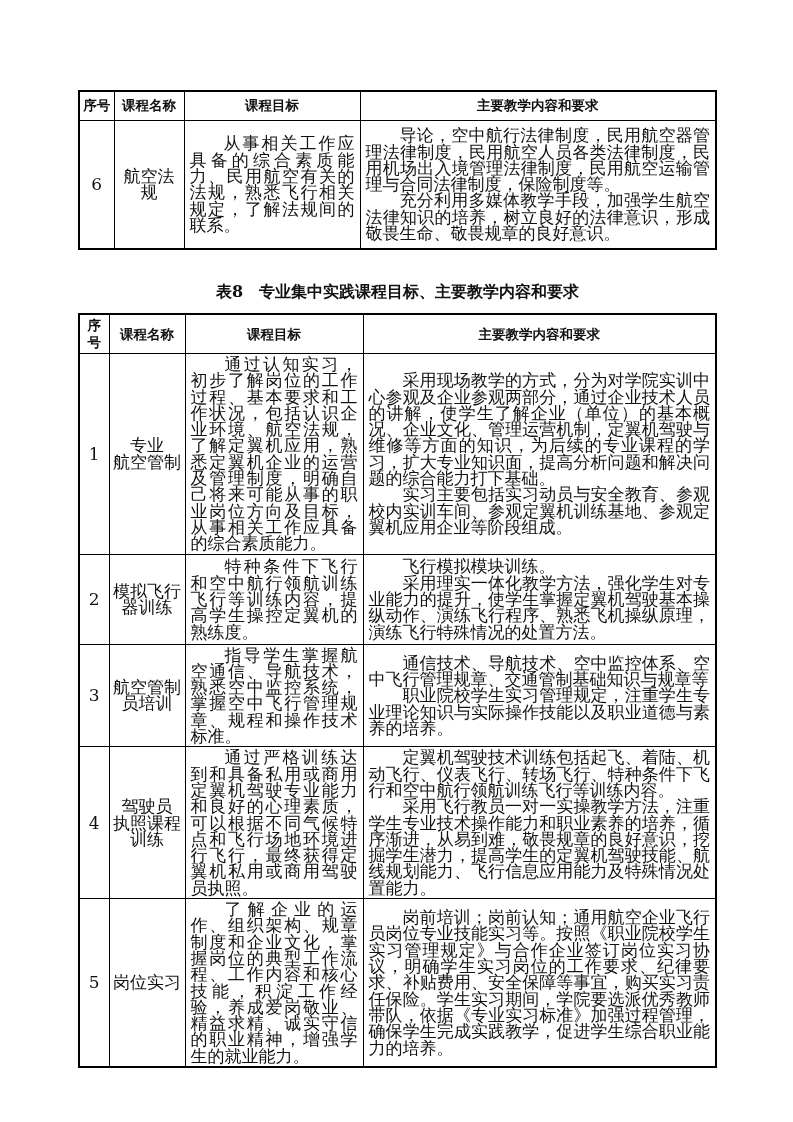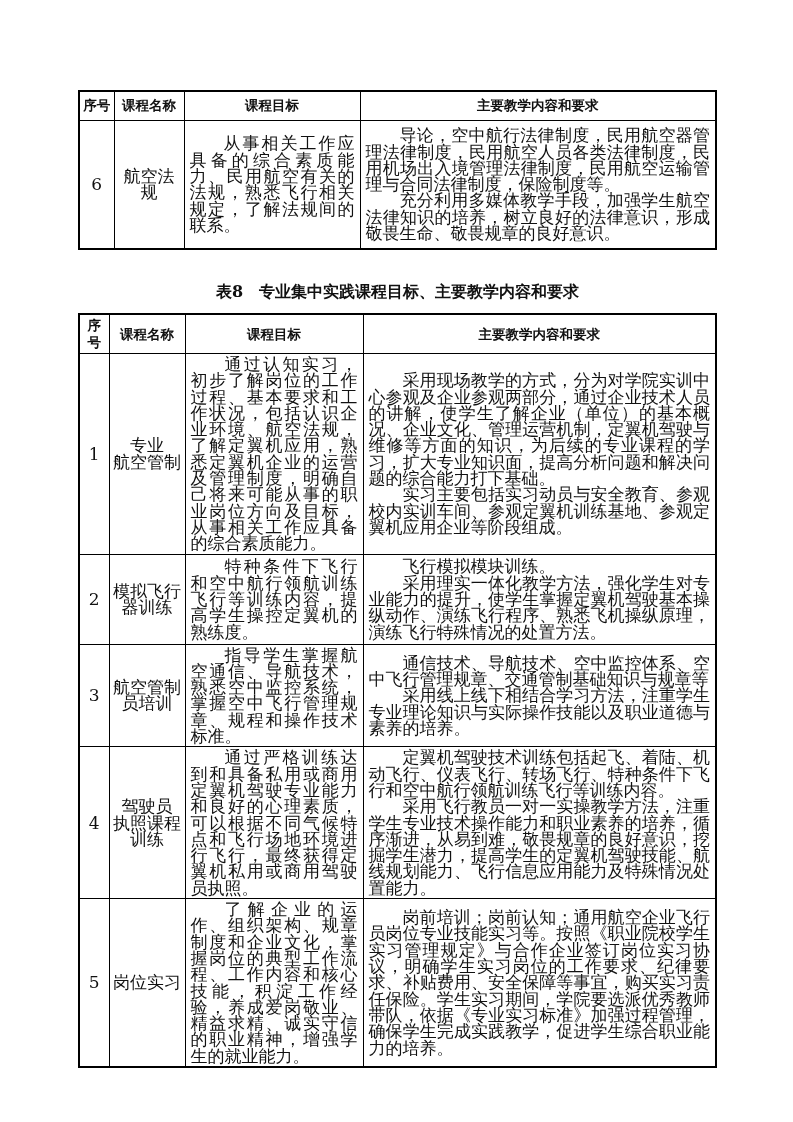--- a/index.html
+++ b/index.html
@@ -172,21 +172,21 @@
       </tr>
       <tr class="t2-r2">
         <td class="c-no">3</td>
         <td class="c-name">航空管制
 员培训</td>
         <td class="c-obj">
           <p>指导学生掌握航空通信、导航技术，熟悉空中监控系统，掌握空中飞行管理规章、规程和操作技术标准。</p>
         </td>
         <td class="c-content">
             <p>通信技术、导航技术、空中监控体系、空中飞行管理规章、交通管制基础知识与规章等</p>
-            <p>采用线上线下相结合学习方法，注重学生专业理论知识与实际操作技能以及职业道德与素养的培养。</p>
+            <p>职业院校学生实习管理规定，注重学生专业理论知识与实际操作技能以及职业道德与素养的培养。</p>
           </td>
       </tr>
       <tr class="t2-r3">
         <td class="c-no">4</td>
         <td class="c-name">驾驶员
 执照课程
 训练</td>
         <td class="c-obj">
           <p>通过严格训练达到和具备私用或商用定翼机驾驶专业能力和良好的心理素质，可以根据不同气候特点和飞行场地环境进行飞行，最终获得定翼机私用或商用驾驶员执照。</p>
         </td>

